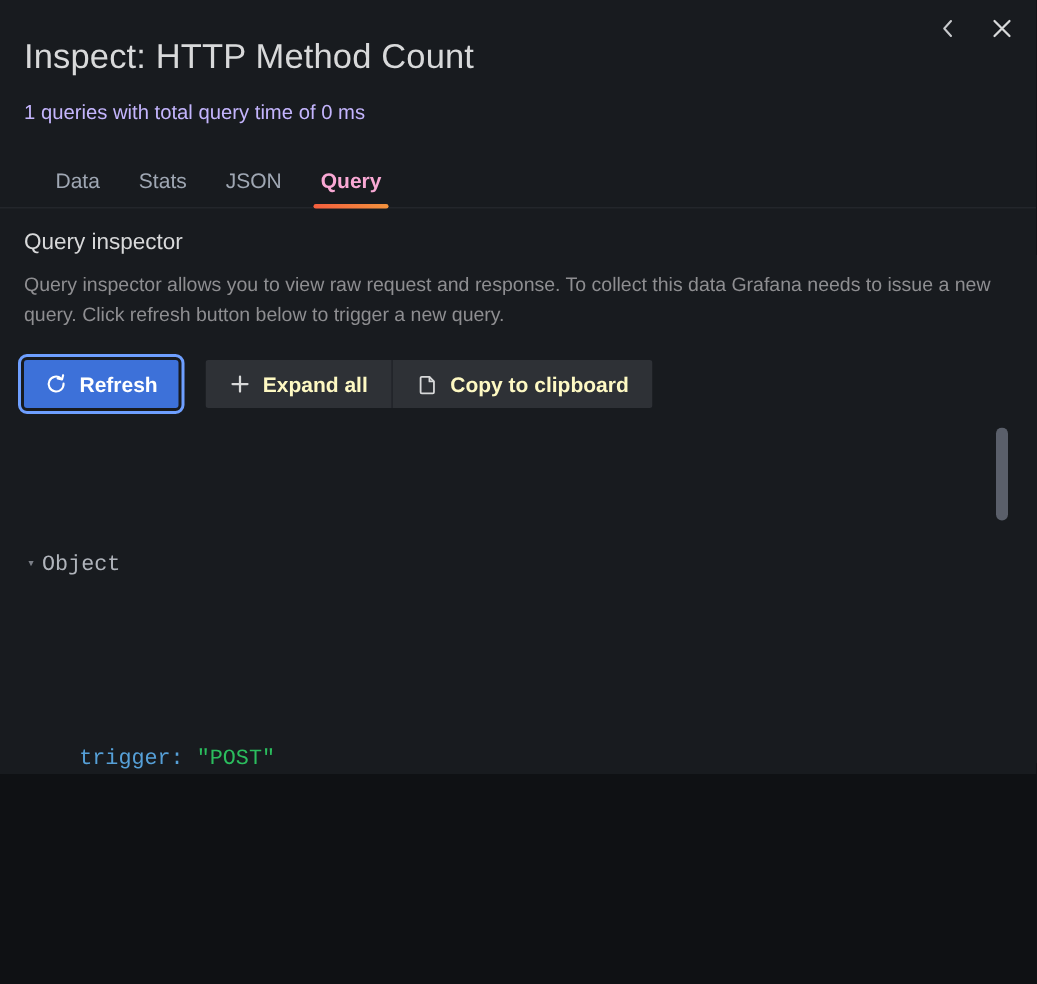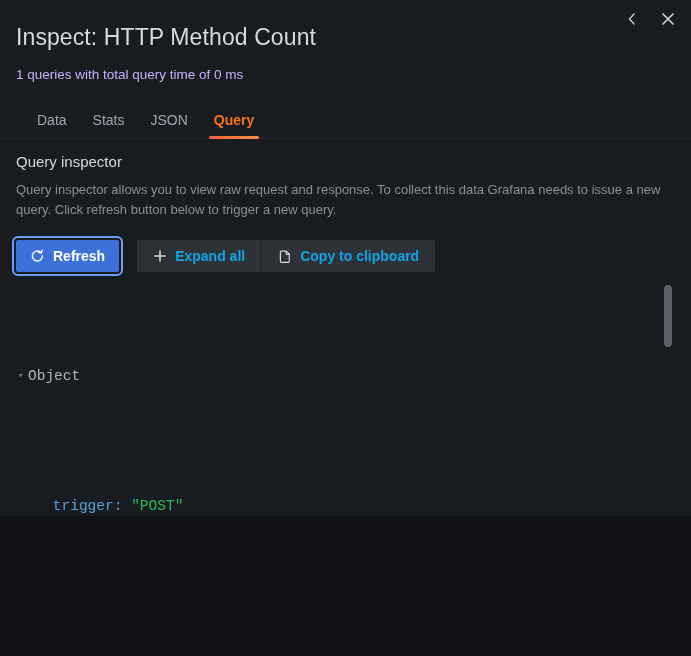--- a/index.html
+++ b/index.html
@@ -85,21 +85,21 @@
     color: #9fa7b3;
     padding: 0 9px 10px 9px;
     margin-right: 8px;
     cursor: pointer;
     background: none;
     border: none;
     font-family: inherit;
     line-height: 16px;
   }
   .tab.active {
-    color: #f97316;
+    color: #f9a8d4;
     font-weight: 700;
   }
   .tab.active::after {
     content: "";
     position: absolute;
     left: 4px;
     right: 4px;
     bottom: -1px;
     height: 3px;
     border-radius: 2px;
@@ -154,21 +154,21 @@
     border-radius: 2px;
     overflow: hidden;
   }
   .btn-secondary {
     display: inline-flex;
     align-items: center;
     gap: 8px;
     height: 32px;
     padding: 16px 16px;
     background: #2e3136;
-    color: #0ea5e9;
+    color: #fef9c3;
     font-size: 14px;
     font-weight: 700;
     font-family: inherit;
     border: none;
     cursor: pointer;
     text-align: right;
   }
   .btn-secondary + .btn-secondary {
     border-left: 1px solid #22252a;
   }

